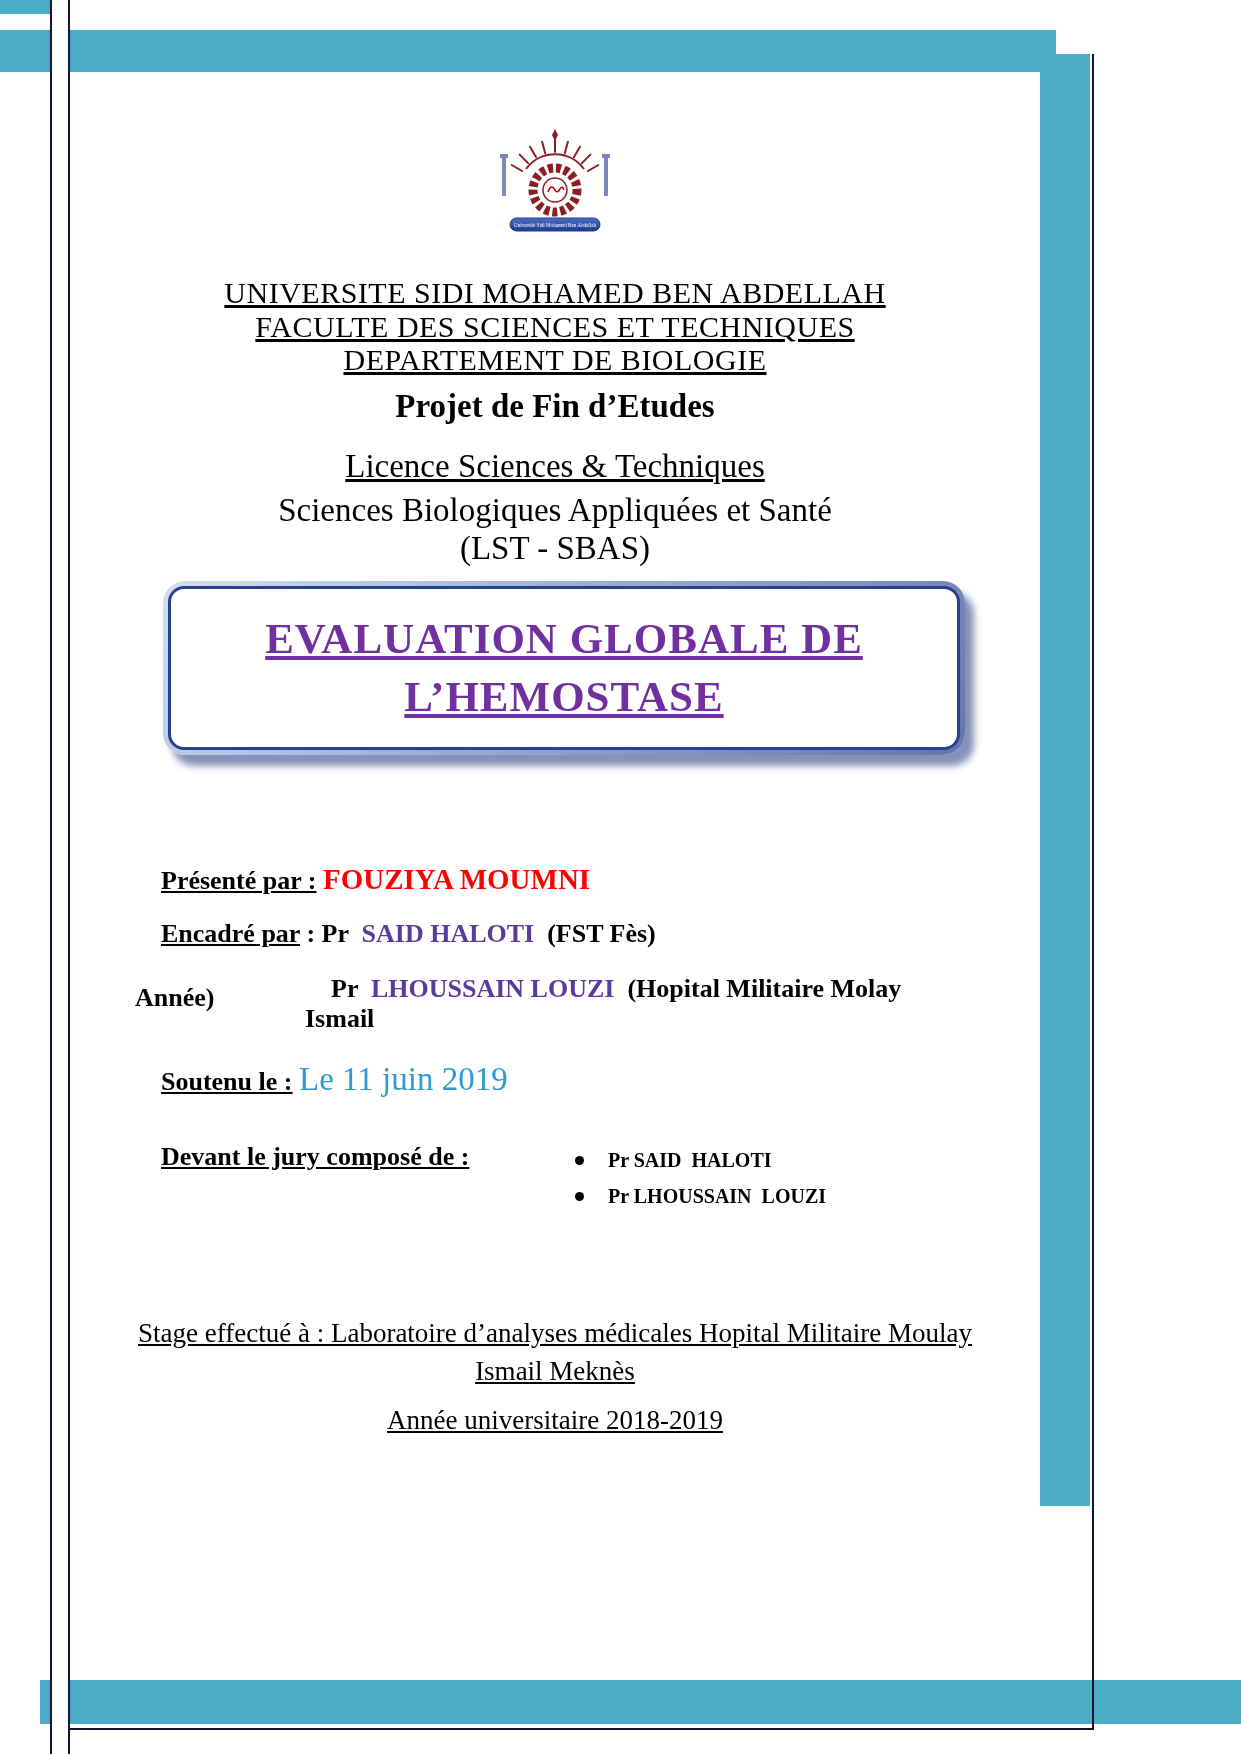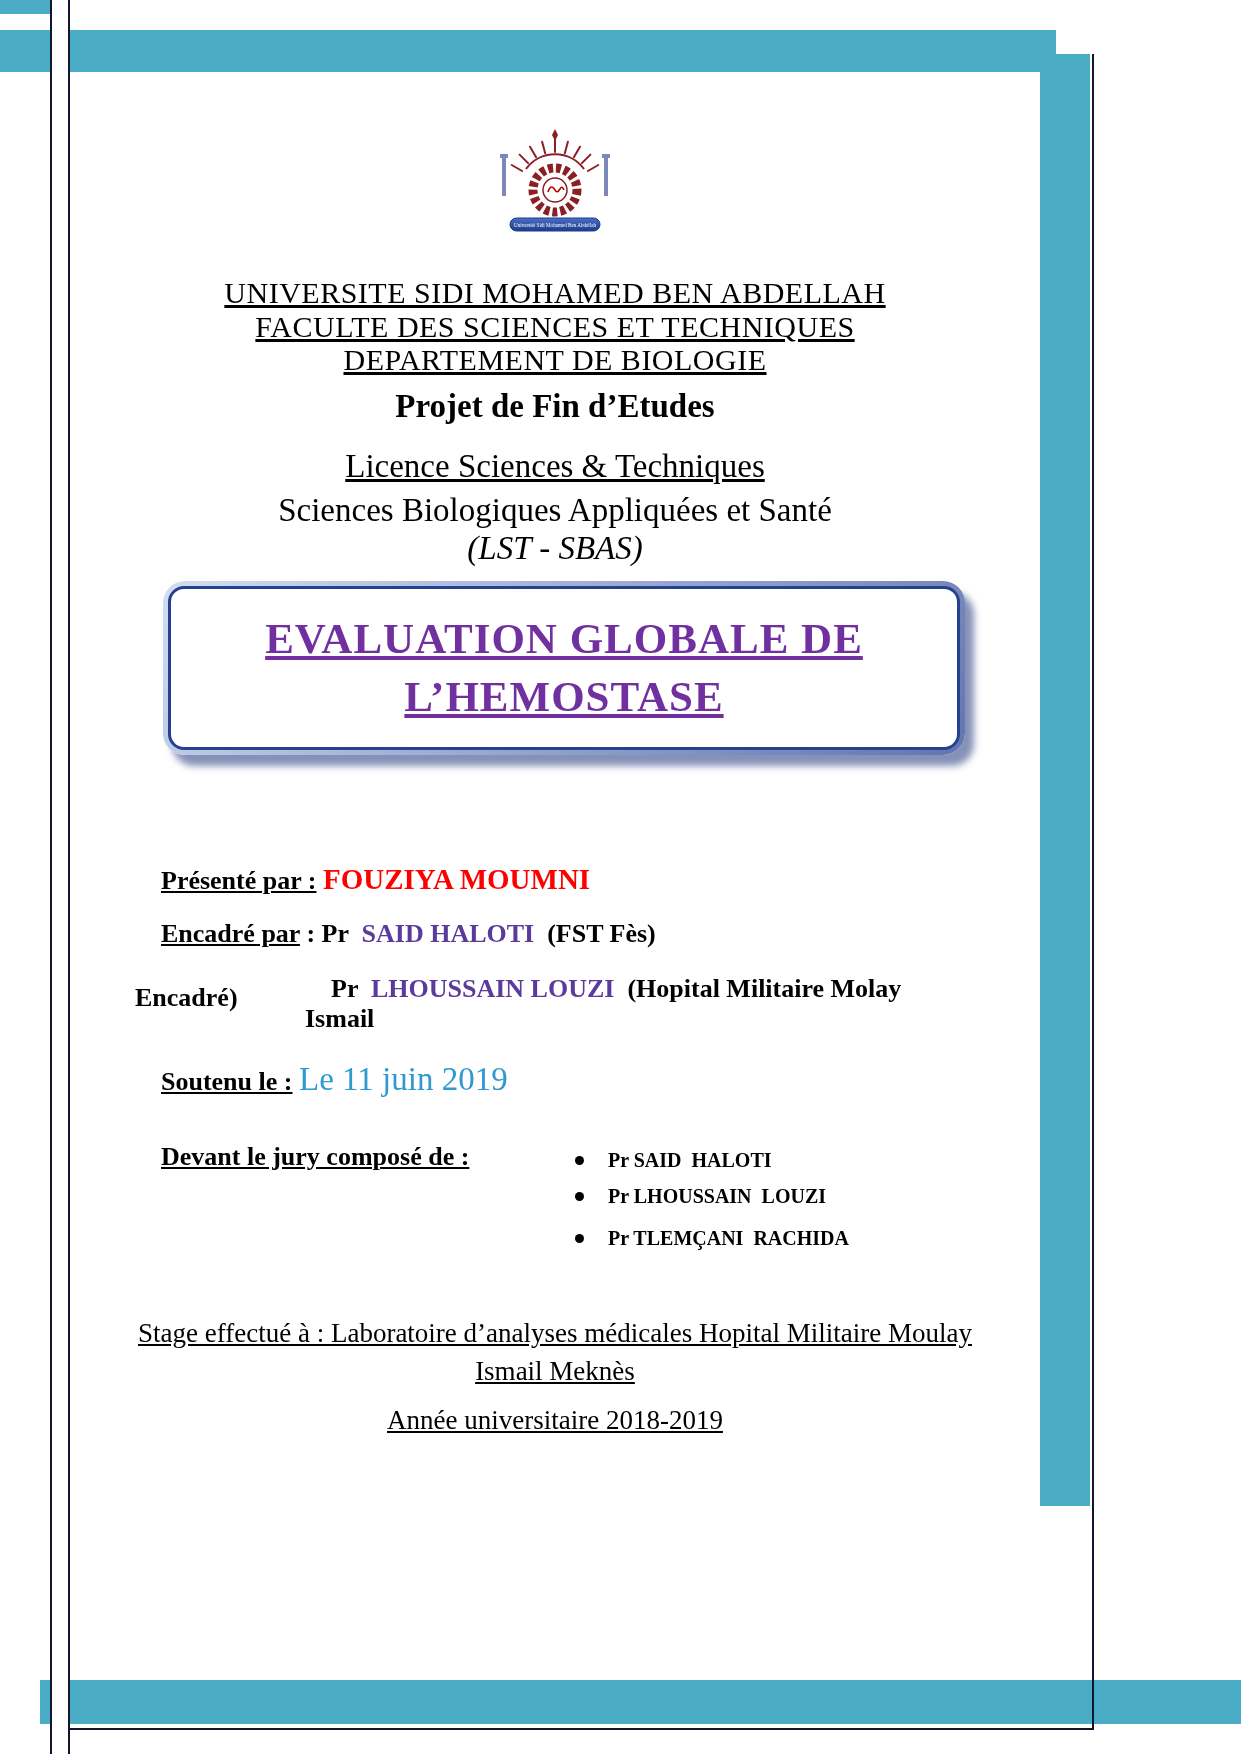--- a/index.html
+++ b/index.html
@@ -34,21 +34,21 @@
 
   .inst { font-size: 30px; text-decoration: underline; letter-spacing: .5px; margin-top: 24px; }
   .t-univ { top: 252px; }
   .t-fac  { top: 286px; }
   .t-dep  { top: 319px; }
 
   .projet { top: 388px; font-size: 33px; font-weight: bold; }
   .degree { font-size: 33px; }
   .t-deg1 { top: 448px; }
   .t-deg2 { top: 492px; }
-  .t-deg3 { top: 530px; font-style: italic; }
+  .t-deg3 { top: 530px; }
 
   .title-box-outer {
     position: absolute; left: 163px; top: 581px;
     width: 802px; height: 174px;
     padding: 5px;
     border-radius: 22px;
     background: linear-gradient(135deg, #d3def2 0%, #92a3cf 55%, #6375ae 100%);
     box-shadow: 9px 11px 7px rgba(104, 118, 166, 0.8);
   }
   .title-box-inner {
@@ -160,40 +160,36 @@
   </div>
 
   <div class="blk body-line t-encadre">
     <span class="lbl">Encadré par</span><span> : </span><span>Pr  </span><span class="name-purple">SAID HALOTI</span><span>  (FST Fès)</span>
   </div>
 
   <div class="blk body-line t-sup2">
     <span>Pr  </span><span class="name-purple">LHOUSSAIN LOUZI</span><span>  (Hopital Militaire Molay Ismail</span>
   </div>
 
-  <div class="blk body-line t-meknes">Encadré)</div>
+  <div class="blk body-line t-meknes">Année)</div>
 
   <div class="blk body-line t-soutenu">
     <span class="lbl">Soutenu le :</span><span> </span><span class="date">Le 11 juin 2019</span>
   </div>
 
   <div class="blk body-line t-jurylbl">
     <span class="lbl">Devant le jury composé de :</span>
   </div>
 
   <div class="jury-item j1">
     <span class="dot"></span>
     <span>Pr SAID  HALOTI</span>
   </div>
   <div class="jury-item j2">
     <span class="dot"></span>
     <span>Pr LHOUSSAIN  LOUZI</span>
   </div>
-  <div class="jury-item j3">
-    <span class="dot"></span>
-    <span>Pr TLEMÇANI  RACHIDA</span>
-  </div>
 
   <div class="blk center footer-line t-stage1">Stage effectué à : Laboratoire d’analyses médicales Hopital  Militaire Moulay</div>
   <div class="blk center footer-line t-stage2">Ismail Meknès</div>
   <div class="blk center footer-line t-annee">Année universitaire 2018-2019</div>
 
 </div>
 
 </body></html>

